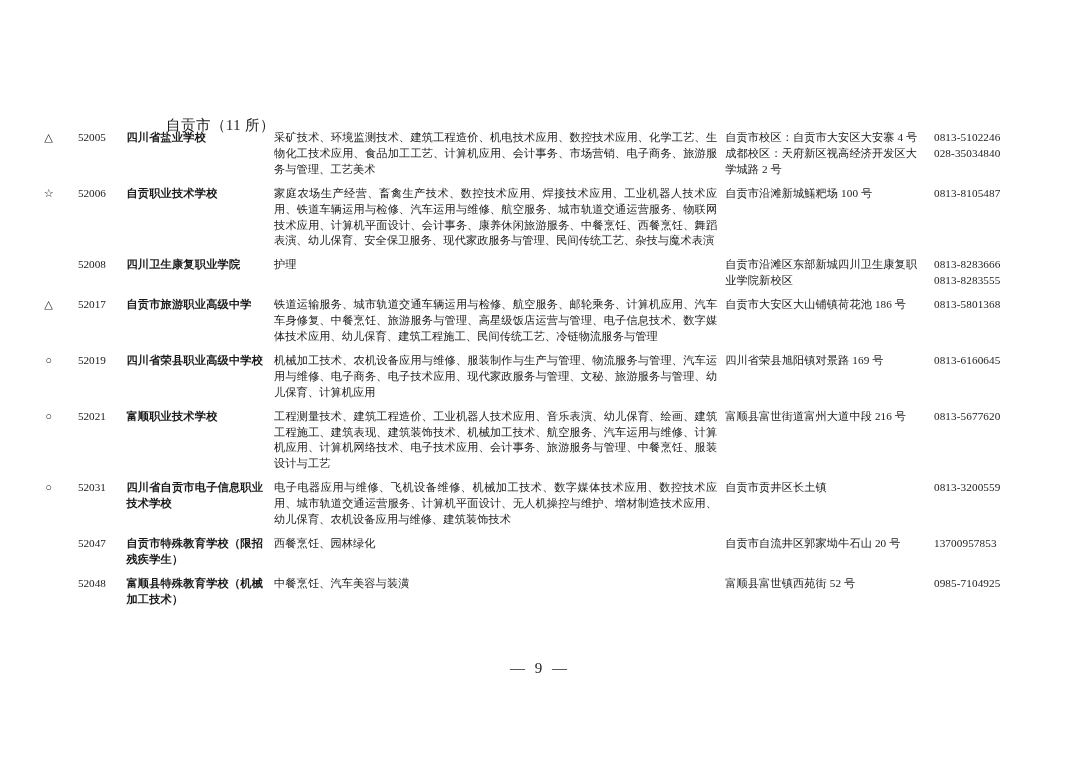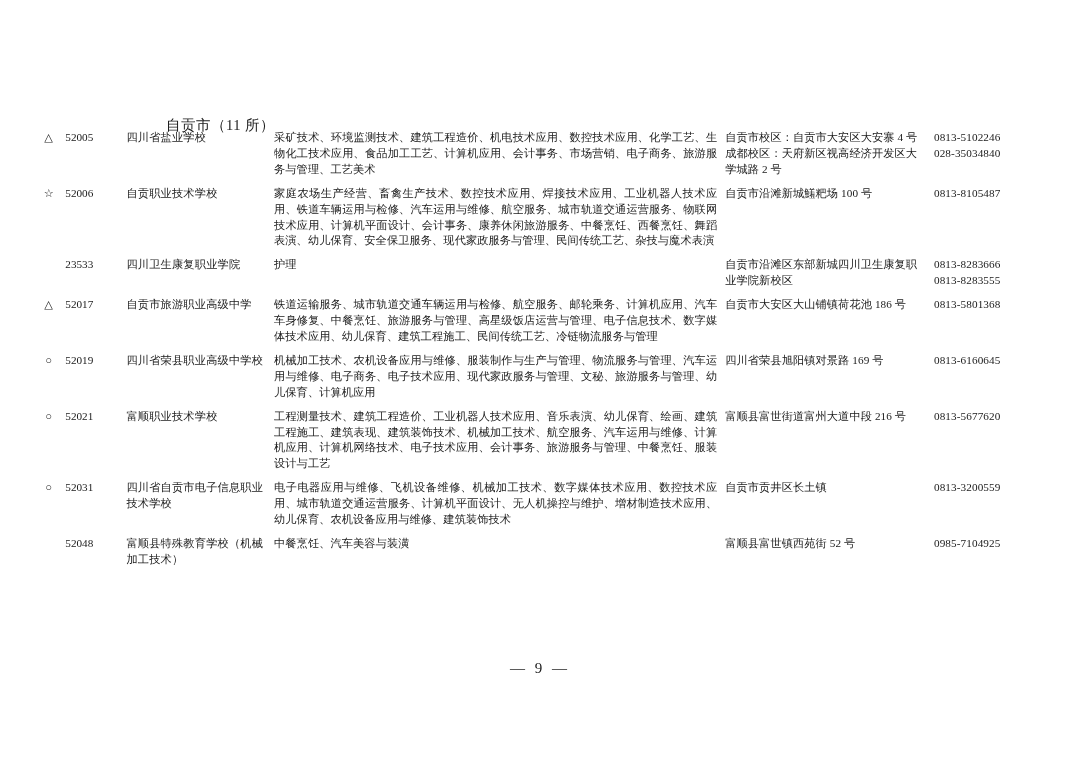--- a/index.html
+++ b/index.html
@@ -53,26 +53,27 @@
   col.c-addr   { width: 198px; }
   col.c-phone  { width: 110px; }
 
   td.mark {
     text-align: center;
     font-size: 10px;
     color: #222;
     padding-top: 4px;
   }
   td.code {
-    text-align: left;
+    text-align: center;
     white-space: nowrap;
     padding-left: 6px;
   }
   td.name {
     letter-spacing: 0.2px;
+    font-weight: bold;
   }
   td.major {
     text-align: justify;
     text-justify: inter-ideograph;
     letter-spacing: 0.1px;
   }
   td.addr {
     letter-spacing: 0.1px;
   }
   td.phone {
@@ -134,21 +135,21 @@
           <td class="major">家庭农场生产经营、畜禽生产技术、数控技术应用、焊接技术应用、工业机器人技术应用、铁道车辆运用与检修、汽车运用与维修、航空服务、城市轨道交通运营服务、物联网技术应用、计算机平面设计、会计事务、康养休闲旅游服务、中餐烹饪、西餐烹饪、舞蹈表演、幼儿保育、安全保卫服务、现代家政服务与管理、民间传统工艺、杂技与魔术表演</td>
           <td class="addr">
             <span class="addr-line">自贡市沿滩新城鱃粑场 100 号</span>
           </td>
           <td class="phone">
             <span class="phone-line">0813-8105487</span>
           </td>
         </tr>
         <tr>
           <td class="mark"></td>
-          <td class="code">23533</td>
+          <td class="code">52008</td>
           <td class="name">四川卫生康复职业学院</td>
           <td class="major">护理</td>
           <td class="addr">
             <span class="addr-line">自贡市沿滩区东部新城四川卫生康复职业学院新校区</span>
           </td>
           <td class="phone">
             <span class="phone-line">0813-8283666</span>
             <span class="phone-line">0813-8283555</span>
           </td>
         </tr>
@@ -195,20 +196,32 @@
           <td class="major">电子电器应用与维修、飞机设备维修、机械加工技术、数字媒体技术应用、数控技术应用、城市轨道交通运营服务、计算机平面设计、无人机操控与维护、增材制造技术应用、幼儿保育、农机设备应用与维修、建筑装饰技术</td>
           <td class="addr">
             <span class="addr-line">自贡市贡井区长土镇</span>
           </td>
           <td class="phone">
             <span class="phone-line">0813-3200559</span>
           </td>
         </tr>
         <tr>
           <td class="mark"></td>
+          <td class="code">52047</td>
+          <td class="name">自贡市特殊教育学校（限招残疾学生）</td>
+          <td class="major">西餐烹饪、园林绿化</td>
+          <td class="addr">
+            <span class="addr-line">自贡市自流井区郭家坳牛石山 20 号</span>
+          </td>
+          <td class="phone">
+            <span class="phone-line">13700957853</span>
+          </td>
+        </tr>
+        <tr>
+          <td class="mark"></td>
           <td class="code">52048</td>
           <td class="name">富顺县特殊教育学校（机械加工技术）</td>
           <td class="major">中餐烹饪、汽车美容与装潢</td>
           <td class="addr">
             <span class="addr-line">富顺县富世镇西苑街 52 号</span>
           </td>
           <td class="phone">
             <span class="phone-line">0985-7104925</span>
           </td>
         </tr>

